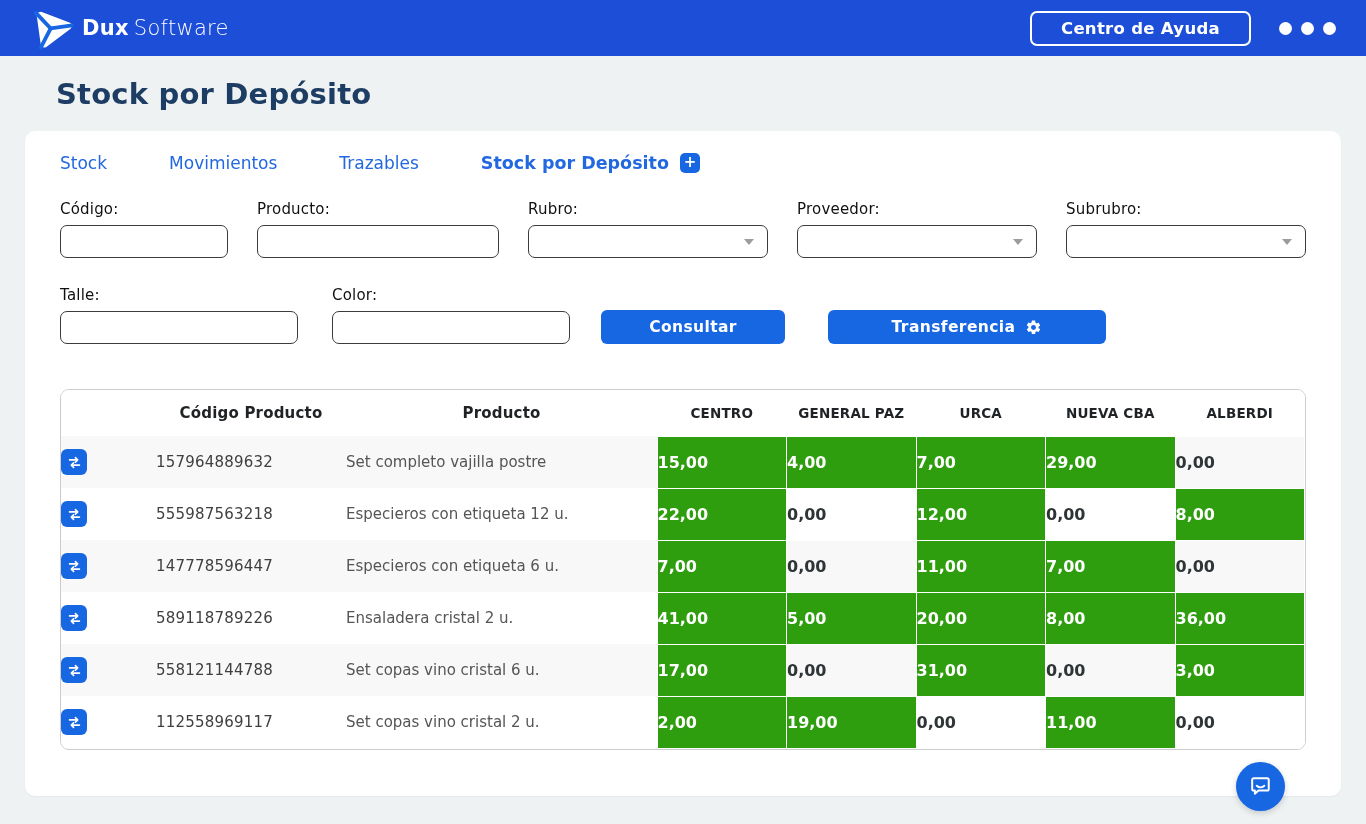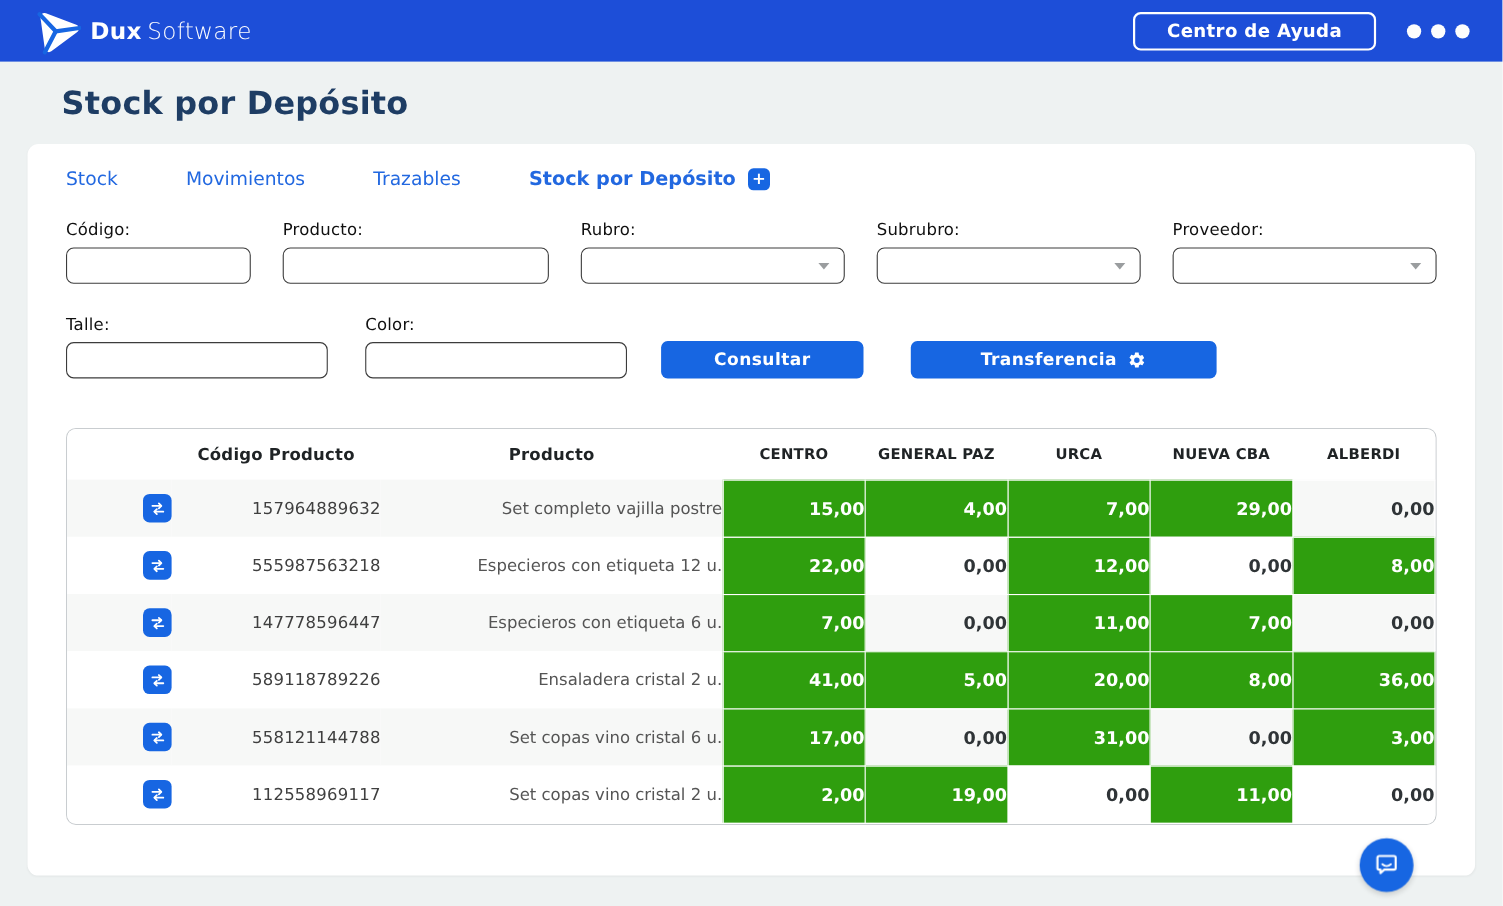--- a/index.html
+++ b/index.html
@@ -82,21 +82,21 @@
   table { width:100%; border-collapse:collapse; table-layout:fixed; }
   col.c-action { width:95px; } col.c-code { width:190px; } col.c-product { width:311px; }
   thead th {
     height:46px; background:#fff; font-size:13.5px; font-weight:700; color:#1f2325;
     letter-spacing:.2px; text-align:center; vertical-align:middle;
   }
   thead th.th-code, thead th.th-product { font-size:15px; }
   tbody tr { height:52px; }
   tbody tr:nth-child(odd) { background:#f7f8f7; }
   tbody tr:nth-child(even) { background:#fff; }
-  td { text-align:right; vertical-align:middle; }
+  td { text-align:left; vertical-align:middle; }
   .cell-code { font-size:15px; color:#3f3f3f; letter-spacing:.2px; }
   .cell-product { font-size:15px; color:#555; }
   .transfer-btn {
     width:26px; height:26px; background:#1766e2; border:none; border-radius:6px;
     display:inline-flex; align-items:center; justify-content:center; cursor:pointer;
   }
   td.cell-stock { border:1.5px solid #fff; font-weight:700; font-size:16px; }
   td.cell-stock.green { background:#2f9e0e; color:#fff; }
   td.cell-stock.zero { color:#2f3437; }
 
@@ -156,27 +156,27 @@
       <label>Producto:</label>
       <input class="w242" type="text" value="" style="">
     </div>
     <div class="field">
       <label>Rubro:</label>
       <div class="select w240">
         <span></span><span class="caret"></span>
       </div>
     </div>
     <div class="field">
-      <label>Subrubro:</label>
+      <label>Proveedor:</label>
       <div class="select w240">
         <span></span><span class="caret"></span>
       </div>
     </div>
     <div class="field">
-      <label>Proveedor:</label>
+      <label>Subrubro:</label>
       <div class="select w240">
         <span></span><span class="caret"></span>
       </div>
     </div>
   </div>
 
   <div class="filters-row2">
     <div class="field">
       <label>Talle:</label>
       <input class="w238" type="text" value="" style="">

